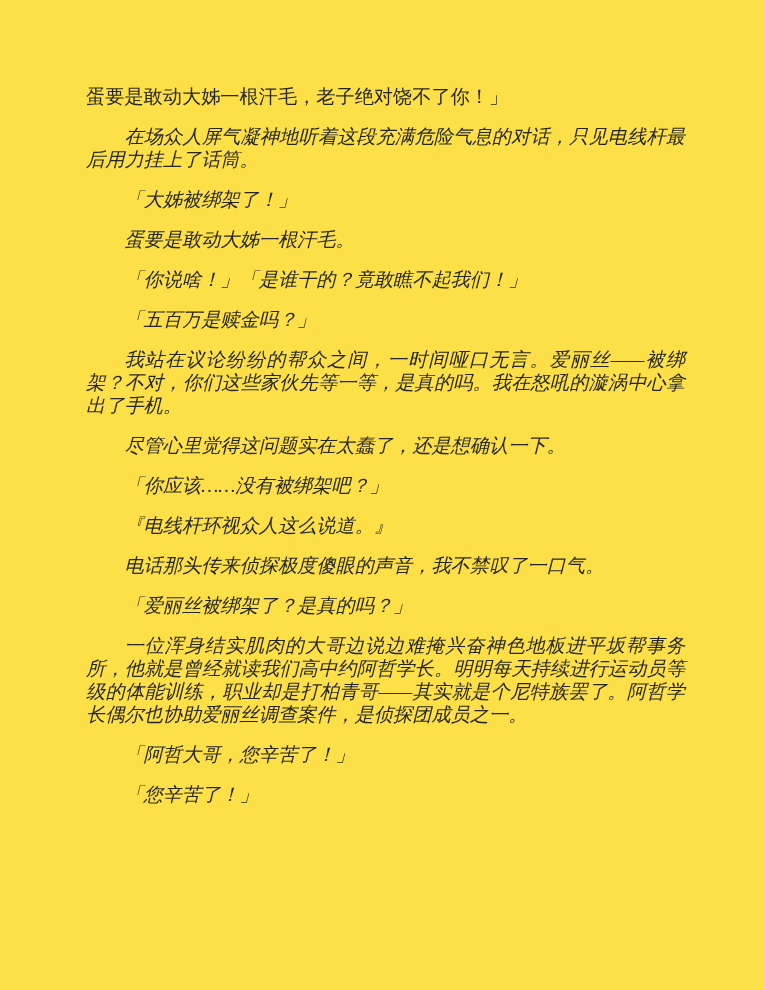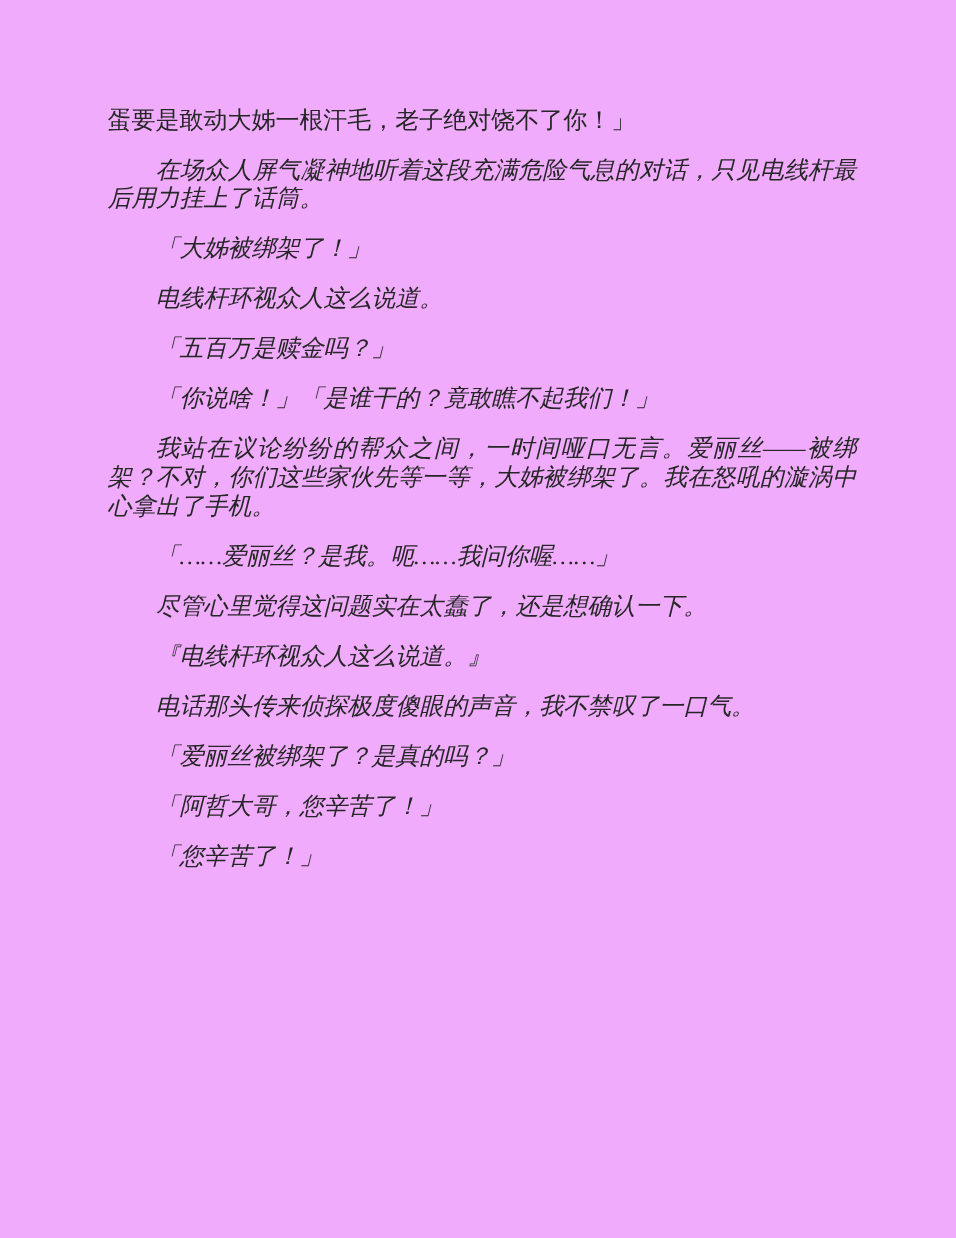--- a/index.html
+++ b/index.html
@@ -34,30 +34,31 @@
     text-indent: 2em;
     font-style: italic;
   }
   .text-body p.no-indent {
     text-indent: 0;
   }
 </style>
 </head>
 <body>
 
-<div class="page" style="background: #f0abfc; color: rgb(38, 38, 38);">
+<div class="page" style="background: #fde047; color: rgb(38, 38, 38);">
   <div class="text-body">
       <p class="no-indent">蛋要是敢动大姊一根汗毛，老子绝对饶不了你！」</p>
       <p class="indent">在场众人屏气凝神地听着这段充满危险气息的对话，只见电线杆最后用力挂上了话筒。</p>
       <p class="indent">「大姊被绑架了！」</p>
-      <p class="indent">电线杆环视众人这么说道。</p>
+      <p class="indent">蛋要是敢动大姊一根汗毛。</p>
+      <p class="indent">「你说啥！」「是谁干的？竟敢瞧不起我们！」</p>
       <p class="indent">「五百万是赎金吗？」</p>
-      <p class="indent">「你说啥！」「是谁干的？竟敢瞧不起我们！」</p>
-      <p class="indent">我站在议论纷纷的帮众之间，一时间哑口无言。爱丽丝——被绑架？不对，你们这些家伙先等一等，大姊被绑架了。我在怒吼的漩涡中心拿出了手机。</p>
-      <p class="indent">「……爱丽丝？是我。呃……我问你喔……」</p>
+      <p class="indent">我站在议论纷纷的帮众之间，一时间哑口无言。爱丽丝——被绑架？不对，你们这些家伙先等一等，是真的吗。我在怒吼的漩涡中心拿出了手机。</p>
       <p class="indent">尽管心里觉得这问题实在太蠢了，还是想确认一下。</p>
+      <p class="indent">「你应该……没有被绑架吧？」</p>
       <p class="indent">『电线杆环视众人这么说道。』</p>
       <p class="indent">电话那头传来侦探极度傻眼的声音，我不禁叹了一口气。</p>
       <p class="indent">「爱丽丝被绑架了？是真的吗？」</p>
+      <p class="indent">一位浑身结实肌肉的大哥边说边难掩兴奋神色地板进平坂帮事务所，他就是曾经就读我们高中约阿哲学长。明明每天持续进行运动员等级的体能训练，职业却是打柏青哥——其实就是个尼特族罢了。阿哲学长偶尔也协助爱丽丝调查案件，是侦探团成员之一。</p>
       <p class="indent">「阿哲大哥，您辛苦了！」</p>
       <p class="indent">「您辛苦了！」</p>
     </div>
 </div>
 
 </body></html>

